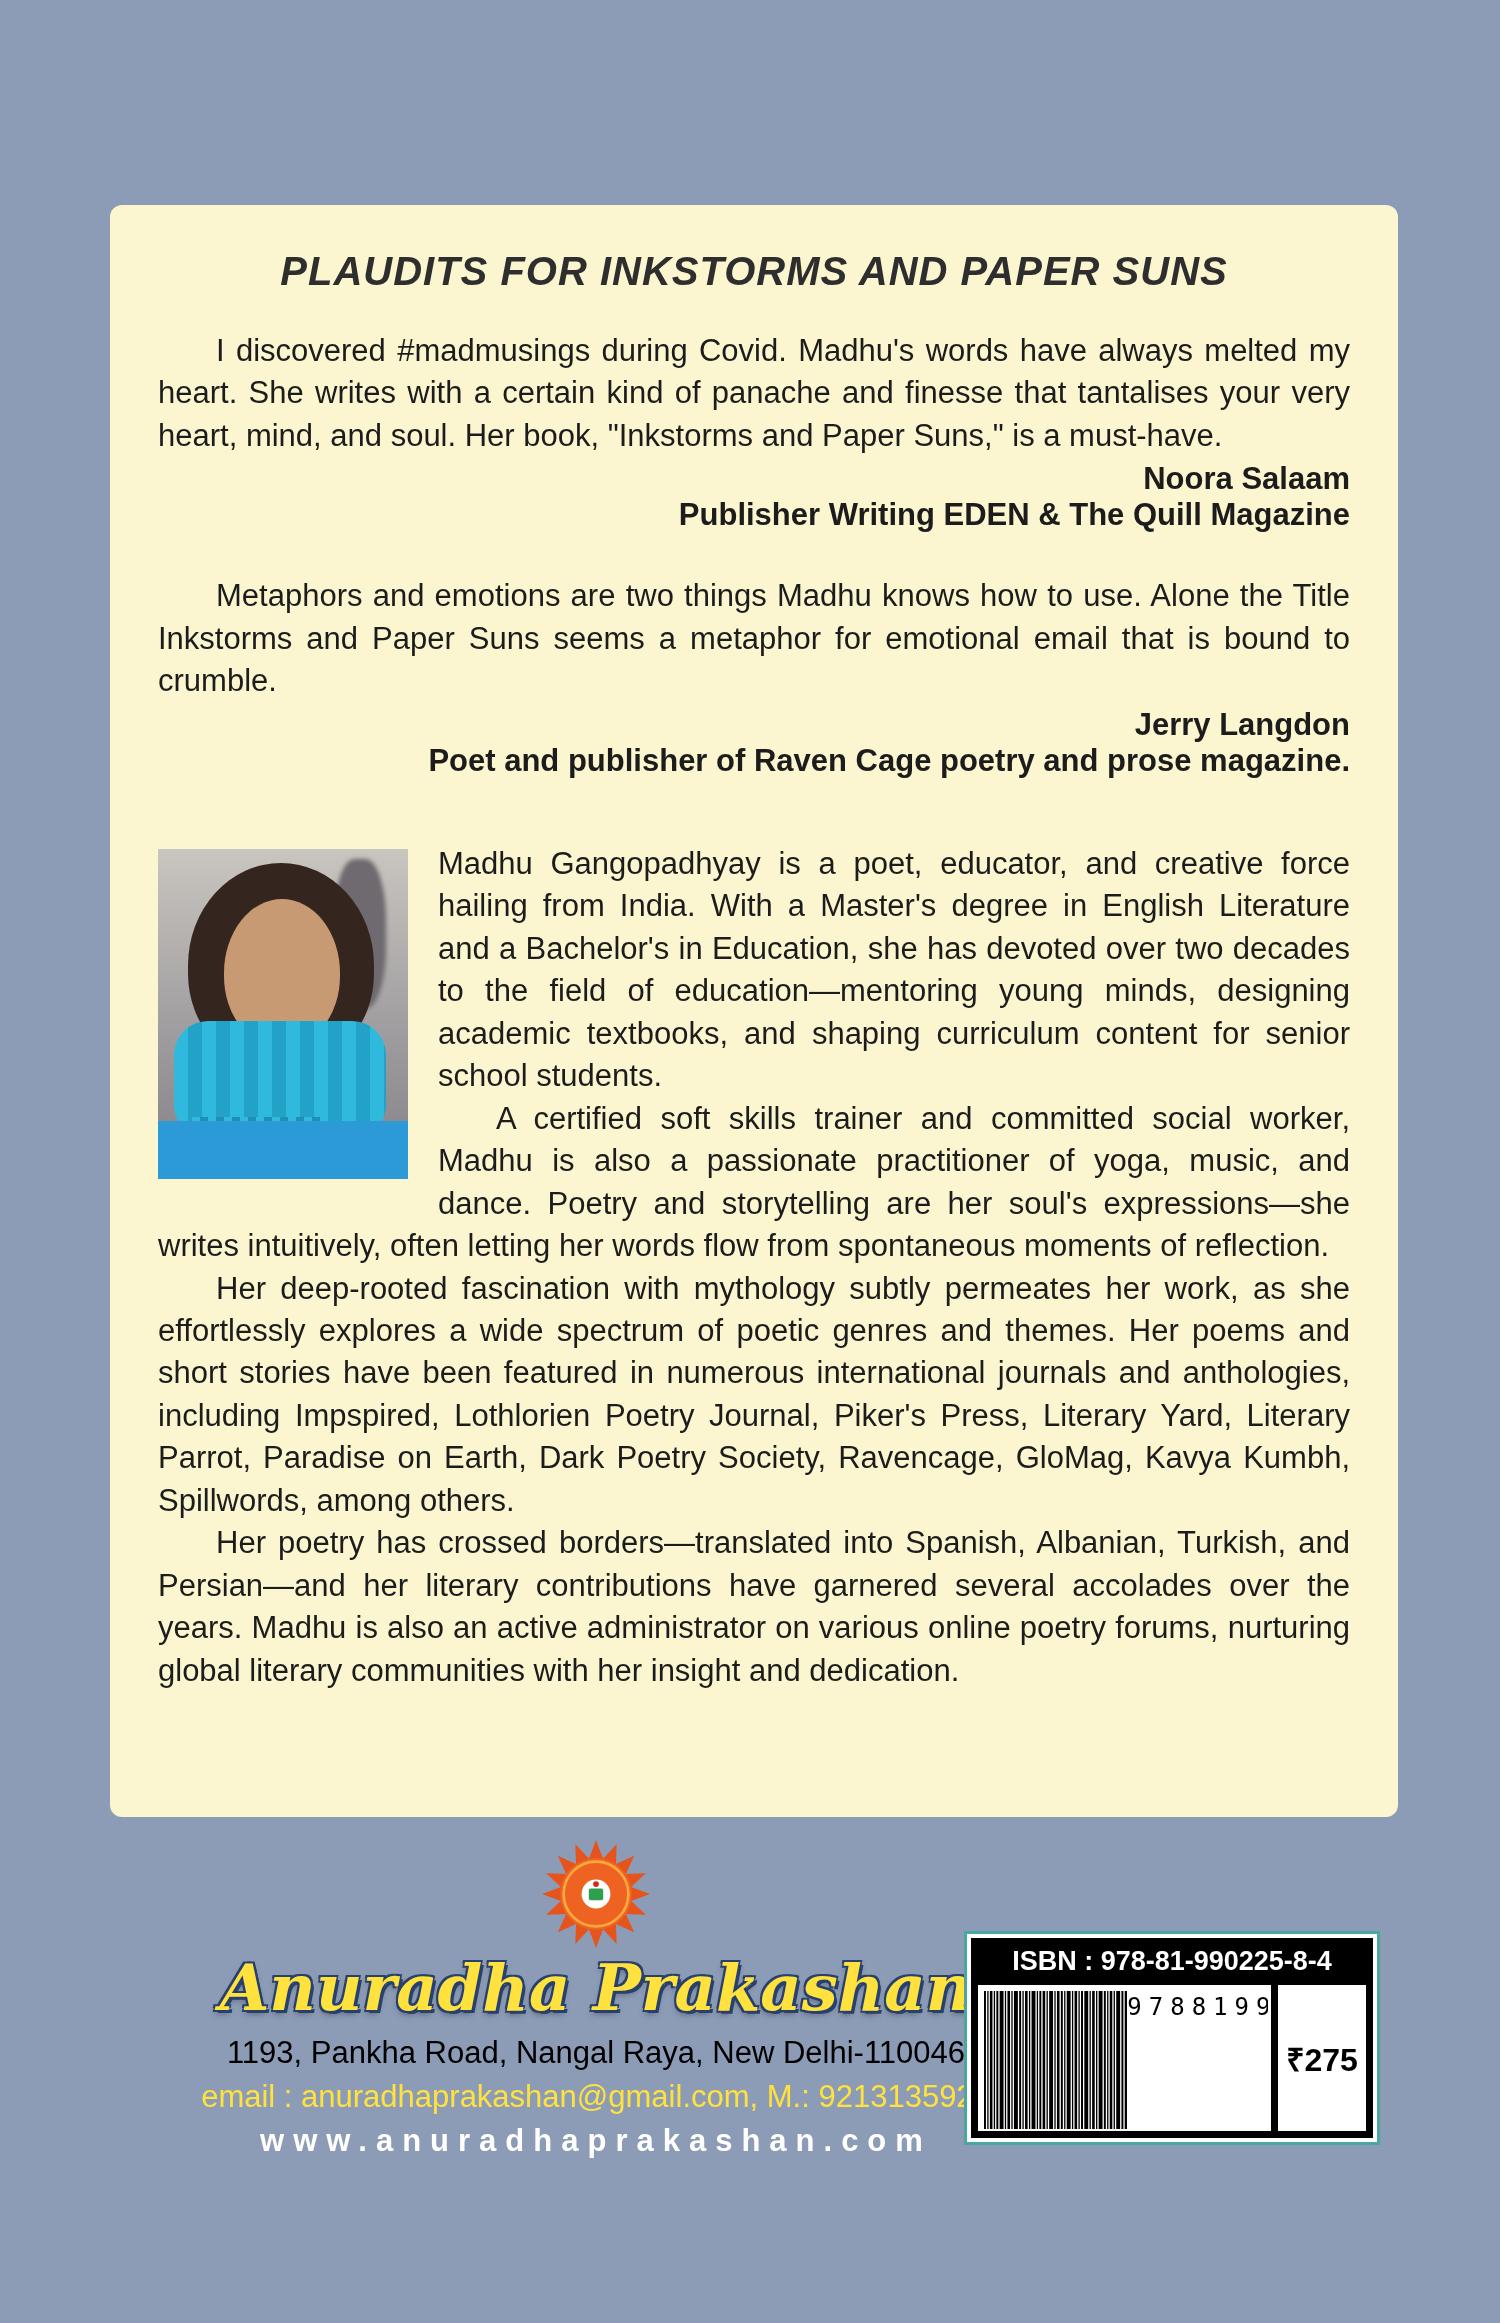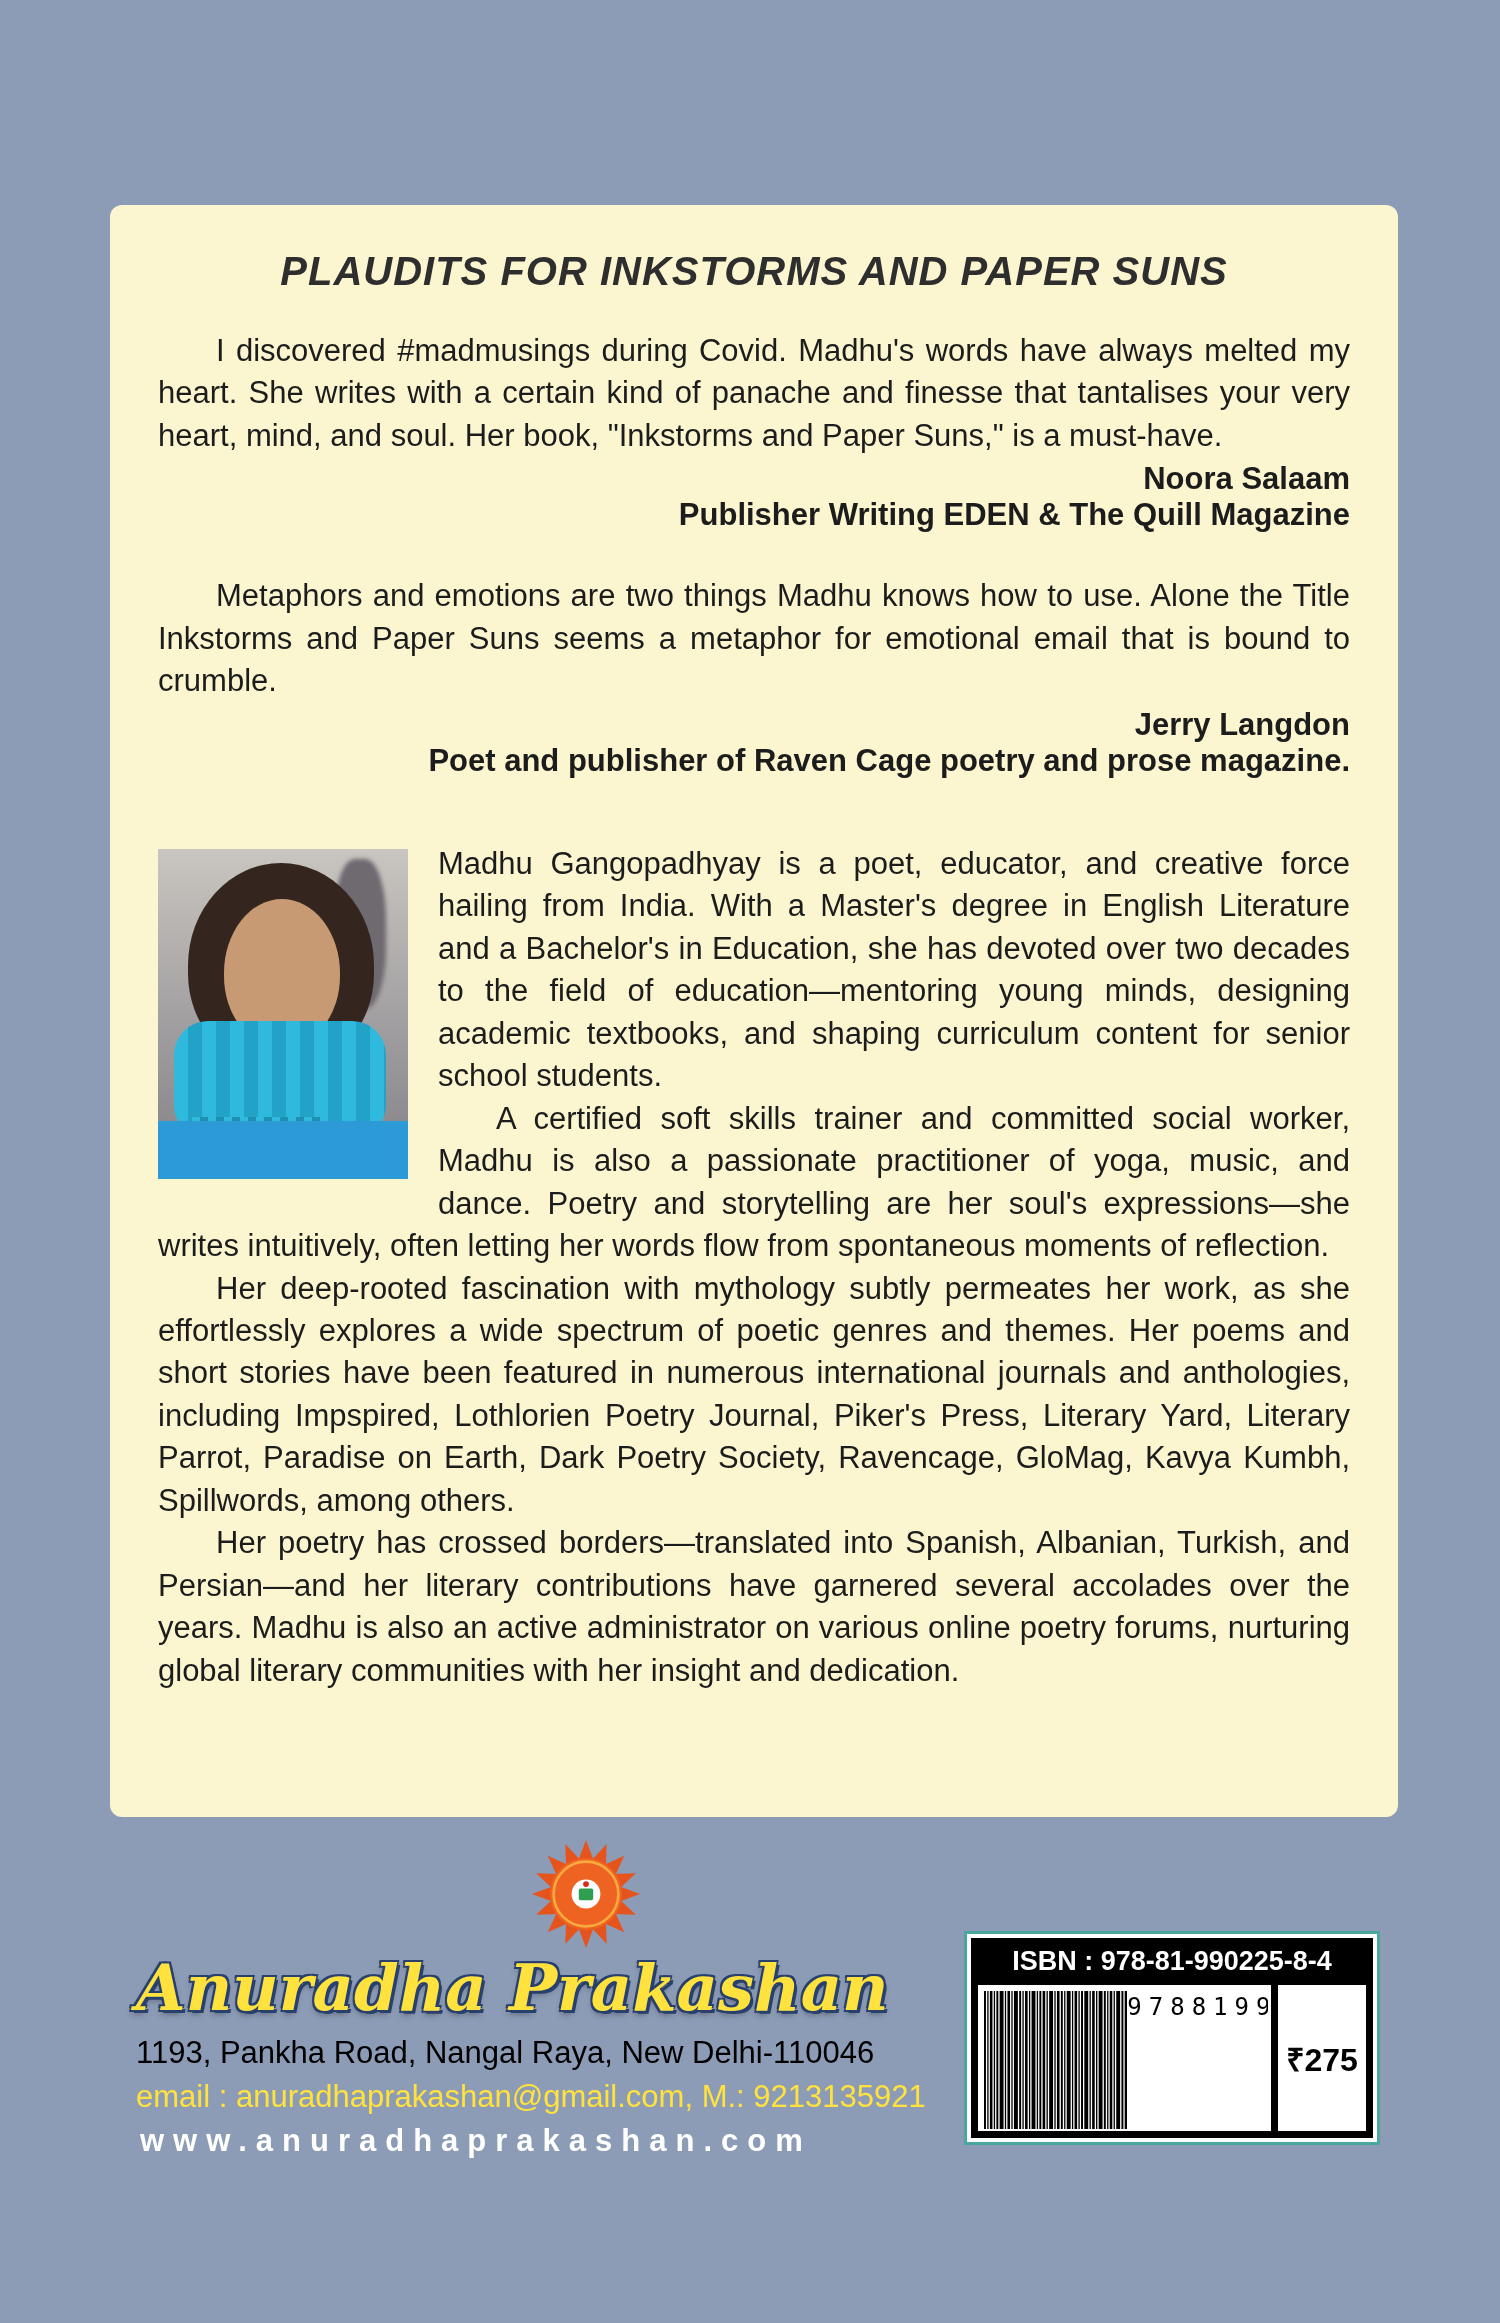--- a/index.html
+++ b/index.html
@@ -41,21 +41,21 @@
     background:repeating-linear-gradient(90deg,#2fbadd 0 14px,#22a2c6 14px 28px);
   }
   .photo .fringe{
     position:absolute;left:34px;top:268px;width:130px;height:60px;
     background:repeating-linear-gradient(90deg,#2fbadd 0 8px,#1d90b4 8px 16px);
   }
   .photo .body-top{position:absolute;left:0;top:272px;width:100%;height:58px;background:#2b9ad6;}
 
   
   .publisher{
-    position:absolute;left:136px;top:1840px;width:900px;
+    position:absolute;left:146px;top:1840px;width:900px;text-align:center;
   }
   .sun{width:108px;height:108px;display:block;margin:0 auto 6px auto;}
   .pub-name{
     font-family:"DejaVu Serif", serif;font-style:italic;font-weight:bold;
     font-size:64px;color:#ffe23d;line-height:1.05;margin:0 0 14px 0;
     text-shadow:3px 3px 0 #27406e,-2px -2px 0 #27406e,2px -2px 0 #27406e,-2px 2px 0 #27406e,0 4px 6px rgba(0,0,0,.35);
   }
   .pub-address{color:#000000;font-size:31px;font-weight:500;margin:0 0 8px 0;}
   .pub-email{color:#ffe23d;font-size:31px;font-weight:500;margin:0 0 8px 0;}
   .pub-web{color:#ffffff;font-size:31px;font-weight:bold;letter-spacing:9px;margin:4px;}

